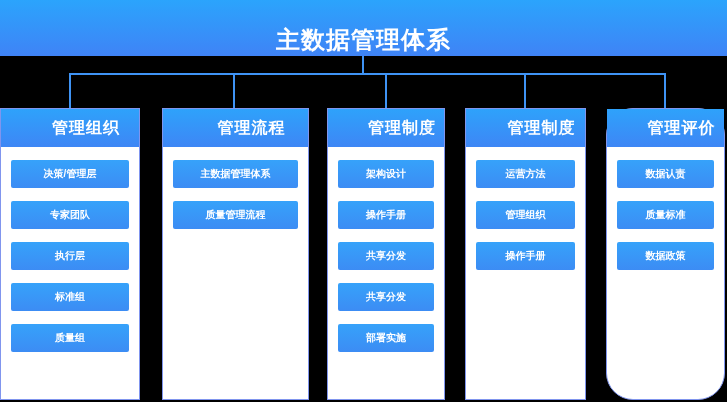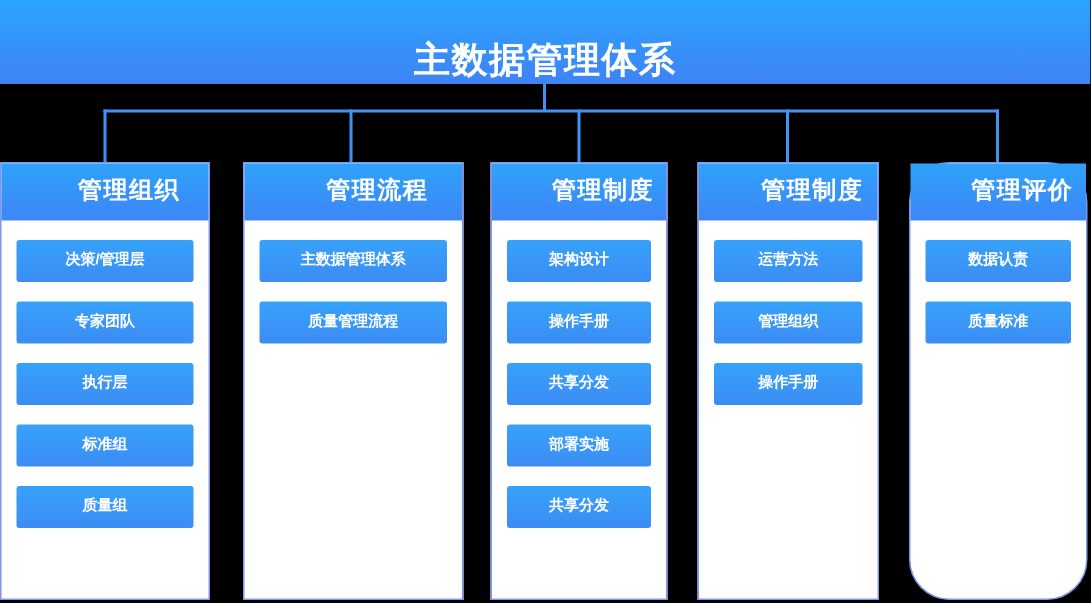--- a/index.html
+++ b/index.html
@@ -84,28 +84,29 @@
   <div class="col-header">管理流程</div>
   <div class="node">主数据管理体系</div>
   <div class="node">质量管理流程</div>
 </div>
 
 <div class="column col3">
   <div class="col-header">管理制度</div>
   <div class="node">架构设计</div>
   <div class="node">操作手册</div>
   <div class="node">共享分发</div>
+  <div class="node">共享分发</div>
   <div class="node">部署实施</div>
-  <div class="node">共享分发</div>
 </div>
 
 <div class="column col4">
   <div class="col-header">管理制度</div>
   <div class="node">运营方法</div>
   <div class="node">管理组织</div>
   <div class="node">操作手册</div>
 </div>
 
 <div class="column col5">
   <div class="col-header">管理评价</div>
   <div class="node">数据认责</div>
   <div class="node">质量标准</div>
+  <div class="node">数据政策</div>
 </div>
 
 </body></html>

